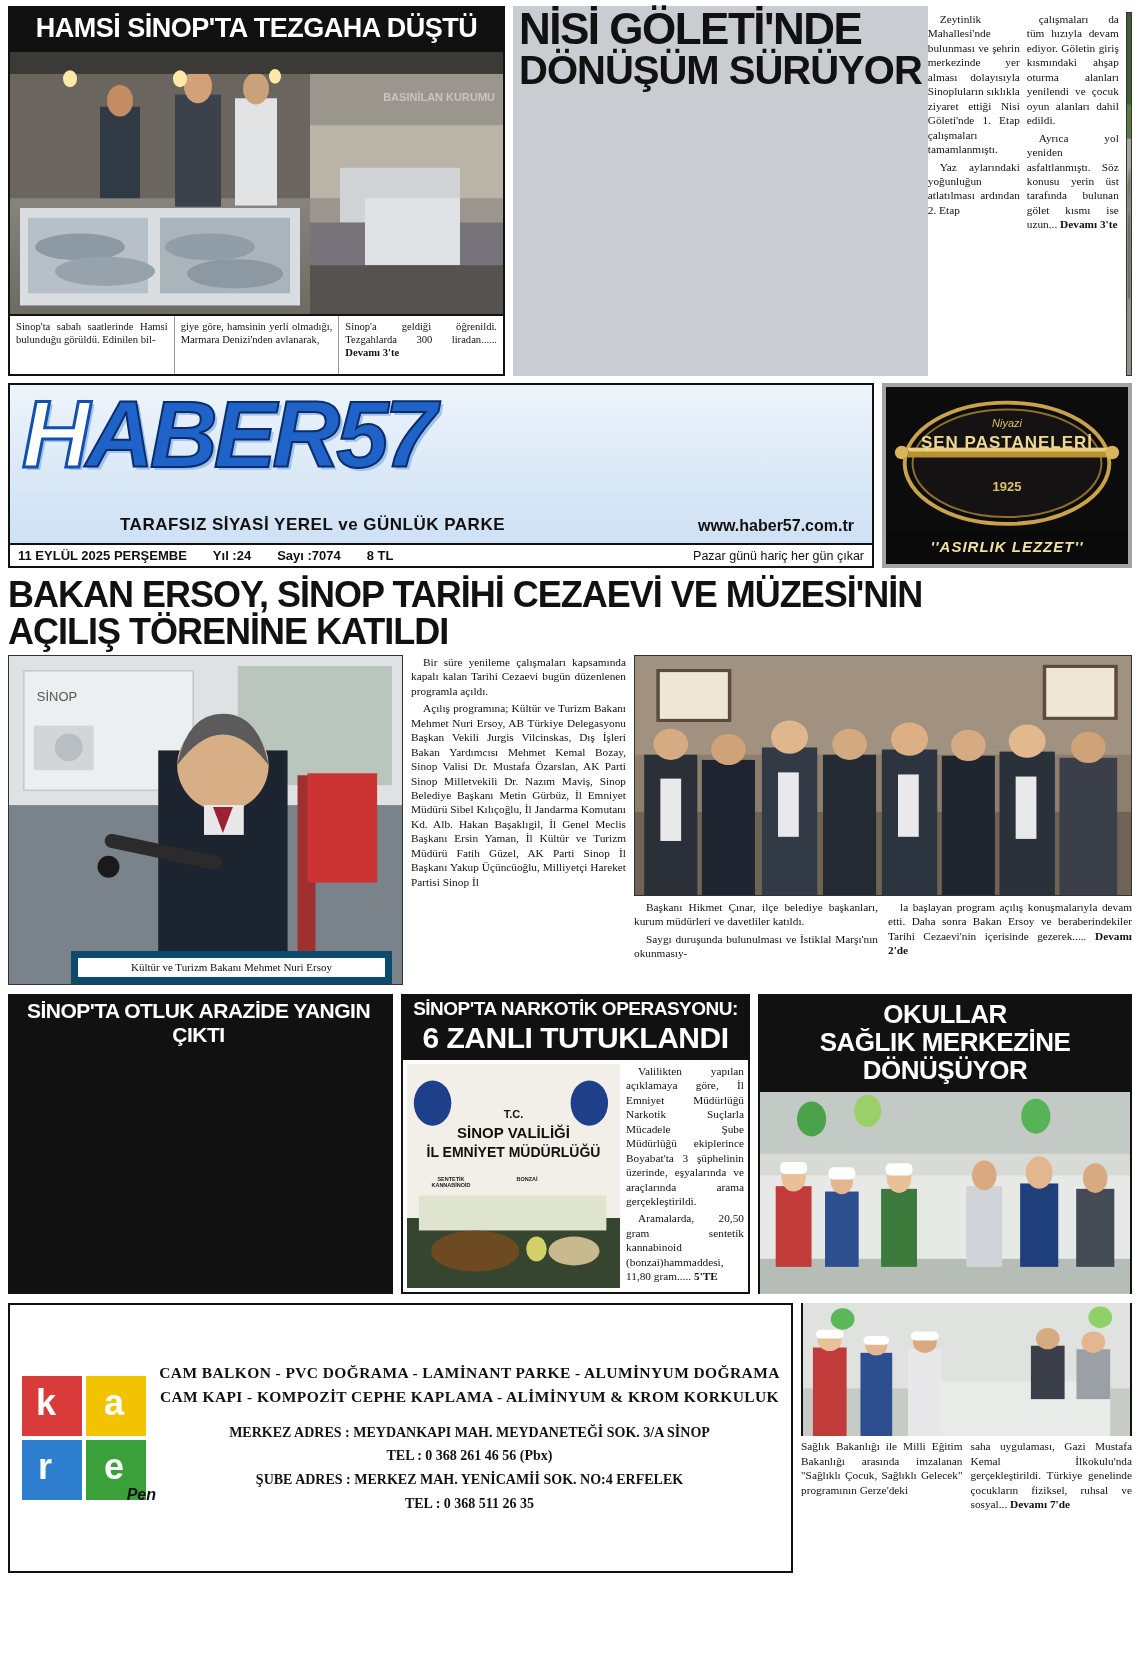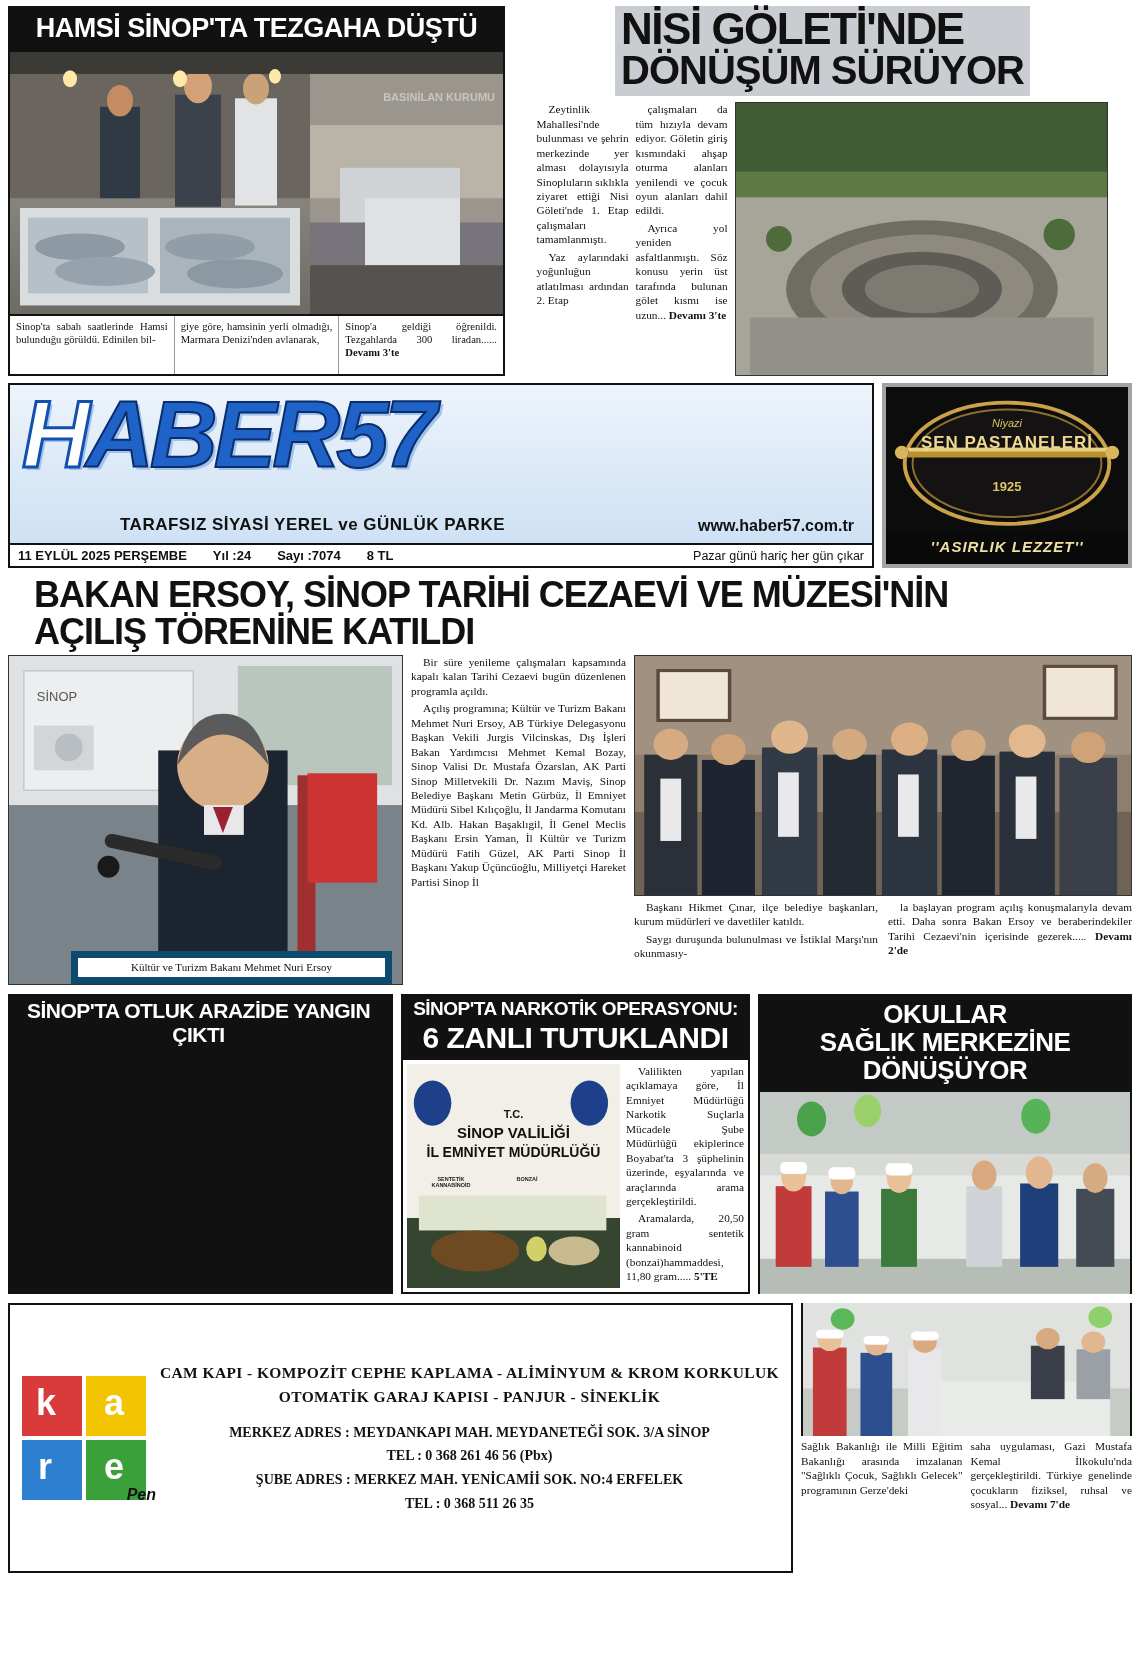--- a/index.html
+++ b/index.html
@@ -23,21 +23,21 @@
   .top-left { width:497px; display:flex; flex-direction:column; }
   .top-left .hbar {
     background:#111; color:#fff; text-align:center;
     font-size:27px; padding:7px 4px 8px; letter-spacing:-0.5px;
   }
   .tl-photo { flex:1; border:2px solid #111; border-top:none; position:relative; overflow:hidden; }
   .tl-foot { border:2px solid #111; border-top:none; display:flex; height:60px; }
   .tl-foot .c { flex:1; padding:4px 6px; font-size:10.6px; line-height:1.25; font-family:"Liberation Serif", serif; text-align:justify; }
   .tl-foot .c + .c { border-left:1px solid #999; }
 
-  .top-right { flex:1; display:flex; flex-direction:column;align-items:center; }
+  .top-right { flex:1; display:flex; flex-direction:row; }
   .tr-head { background:#c9cdd1; padding:2px 6px 6px; }
   .tr-head .l1 { font-size:44px; line-height:0.96; letter-spacing:-1.5px; }
   .tr-head .l2 { font-size:40px; line-height:1.0; letter-spacing:-1px; }
   .tr-body { flex:1; display:flex; gap:7px; margin-top:6px; }
   .tr-body .col { width:92px; }
   .tr-photo { flex:1; position:relative; overflow:hidden; border:1px solid #333; }
 
   
   .masthead { display:flex; gap:8px; margin-top:7px; height:185px; }
   .mh-main { flex:1; border:2px solid #111; display:flex; flex-direction:column; }
@@ -56,21 +56,21 @@
   .mh-sub {
     position:absolute; left:110px; bottom:8px;
     font-size:17px; font-weight:bold; color:#111; letter-spacing:0.5px;
   }
   .mh-url { position:absolute; right:18px; bottom:8px; font-size:16px; font-weight:bold; color:#111; }
   .mh-info { border-top:2px solid #111; display:flex; align-items:center; font-size:13px; font-weight:bold; padding:3px 8px; gap:26px; }
   .mh-info .right { margin-left:auto; font-weight:normal; font-size:12.5px; }
   .mh-ad { width:250px; border:4px solid #a3a3a3; background:#0b0b0b; position:relative; overflow:hidden; }
 
   
-  .main-head { margin-top:8px;margin-left:26px; }
+  .main-head { margin-top:8px; }
   .main-head .ml { font-size:36px; line-height:1.04; letter-spacing:-1px; }
   .main-body { display:flex; gap:8px; margin-top:4px; height:330px; }
   .ms-photo { width:395px; position:relative; overflow:hidden; border:1px solid #333; }
   .ms-photo .cap2 {
     position:absolute; left:62px; right:10px; bottom:0;
     background:#fff; border:7px solid #0c4a6e; font-size:11px; text-align:center;
     padding:3px 4px; line-height:1.2; font-family:"Liberation Serif", serif;
   }
   .ms-text { width:215px; }
   .ms-right { flex:1; display:flex; flex-direction:column; }
@@ -419,22 +419,22 @@
           <rect x="2" y="66" width="60" height="60" fill="#2f7fd0"></rect>
           <rect x="66" y="66" width="60" height="60" fill="#3aa03a"></rect>
         </svg>
         <div style="position:absolute;left:16px;top:8px;font-size:36px;font-weight:bold;color:#fff;">k</div>
         <div style="position:absolute;left:84px;top:8px;font-size:36px;font-weight:bold;color:#fff;">a</div>
         <div style="position:absolute;left:18px;top:72px;font-size:36px;font-weight:bold;color:#fff;">r</div>
         <div style="position:absolute;left:84px;top:72px;font-size:36px;font-weight:bold;color:#fff;">e</div>
         <div style="position:absolute;right:-6px;bottom:-2px;font-size:16px;font-style:italic;font-weight:bold;color:#111;">Pen</div>
       </div>
       <div class="ad-lines">
+        <div class="t1">CAM BALKON - PVC DOĞRAMA - LAMİNANT PARKE - ALUMİNYUM DOĞRAMA</div>
         <div class="t1">CAM KAPI - KOMPOZİT CEPHE KAPLAMA - ALİMİNYUM &amp; KROM KORKULUK</div>
-        <div class="t1">OTOMATİK GARAJ KAPISI - PANJUR - SİNEKLİK</div>
         <div class="t2">MERKEZ ADRES : MEYDANKAPI MAH. MEYDANETEĞİ SOK. 3/A SİNOP</div>
         <div class="t2" style="margin-top:2px;">TEL : 0 368 261 46 56 (Pbx)</div>
         <div class="t2" style="margin-top:2px;">ŞUBE ADRES : MERKEZ MAH. YENİCAMİİ SOK. NO:4 ERFELEK</div>
         <div class="t2" style="margin-top:2px;">TEL : 0 368 511 26 35</div>
       </div>
     </div>
 
     <div class="bot-right">
       <div style="flex:1;position:relative;overflow:hidden;border:2px solid #111;border-top:none;border-bottom:none;">
         <svg width="100%" height="100%" viewBox="0 0 330 150" preserveAspectRatio="none">

